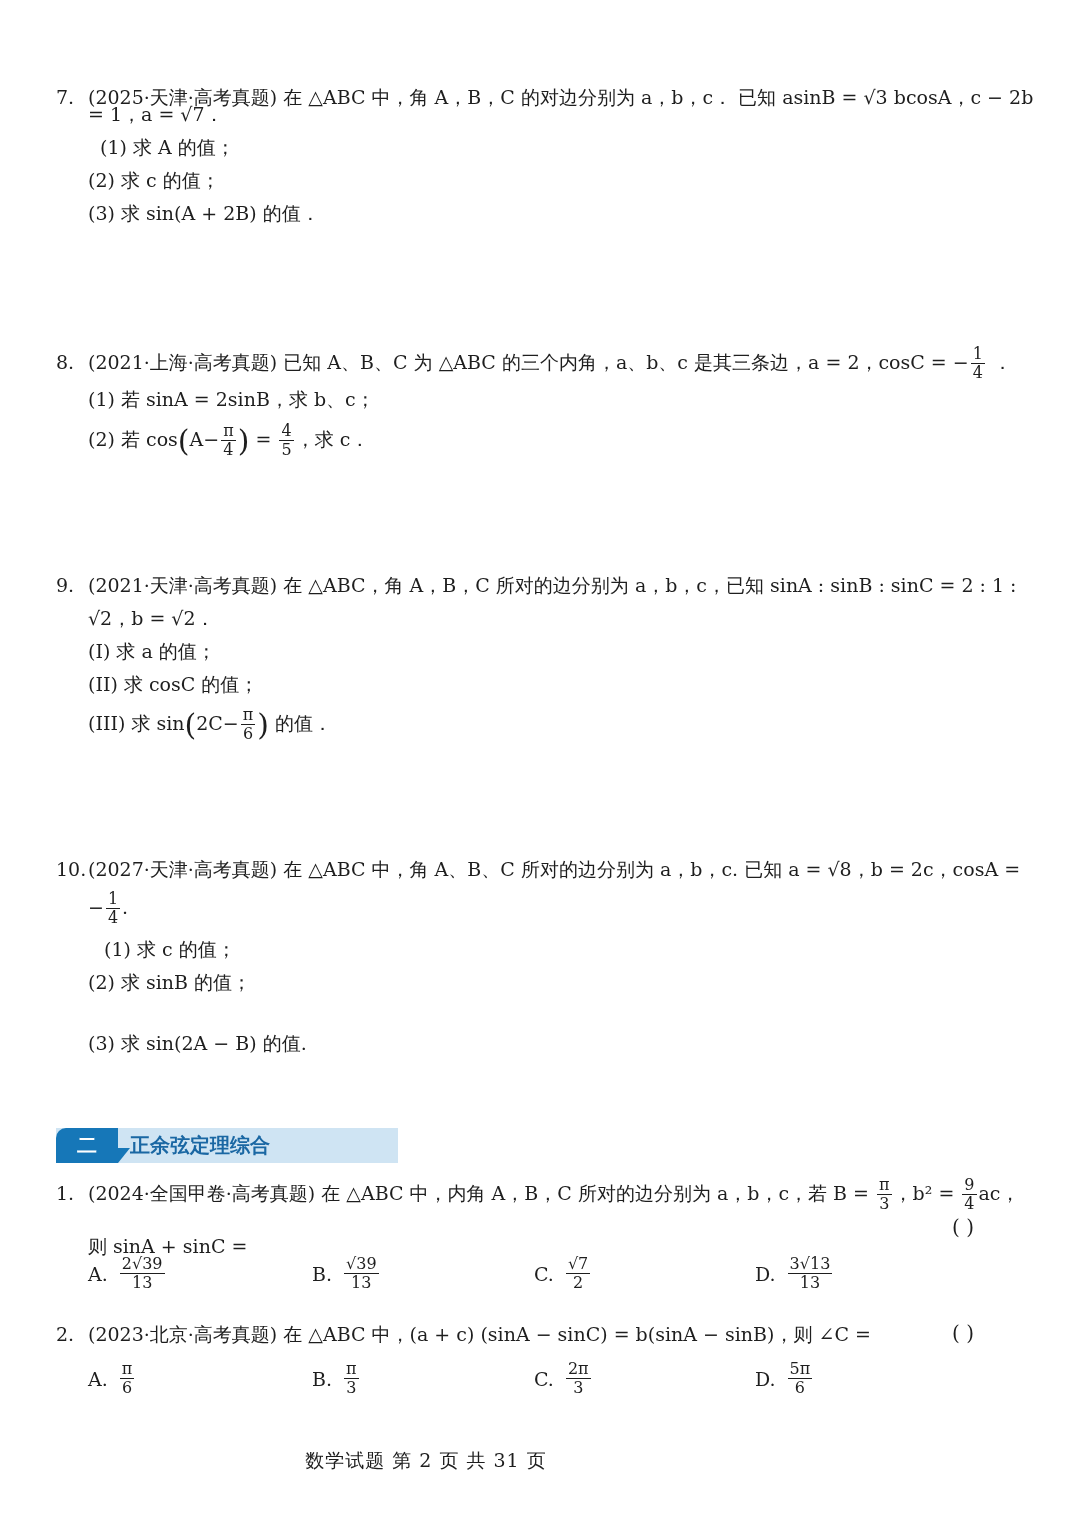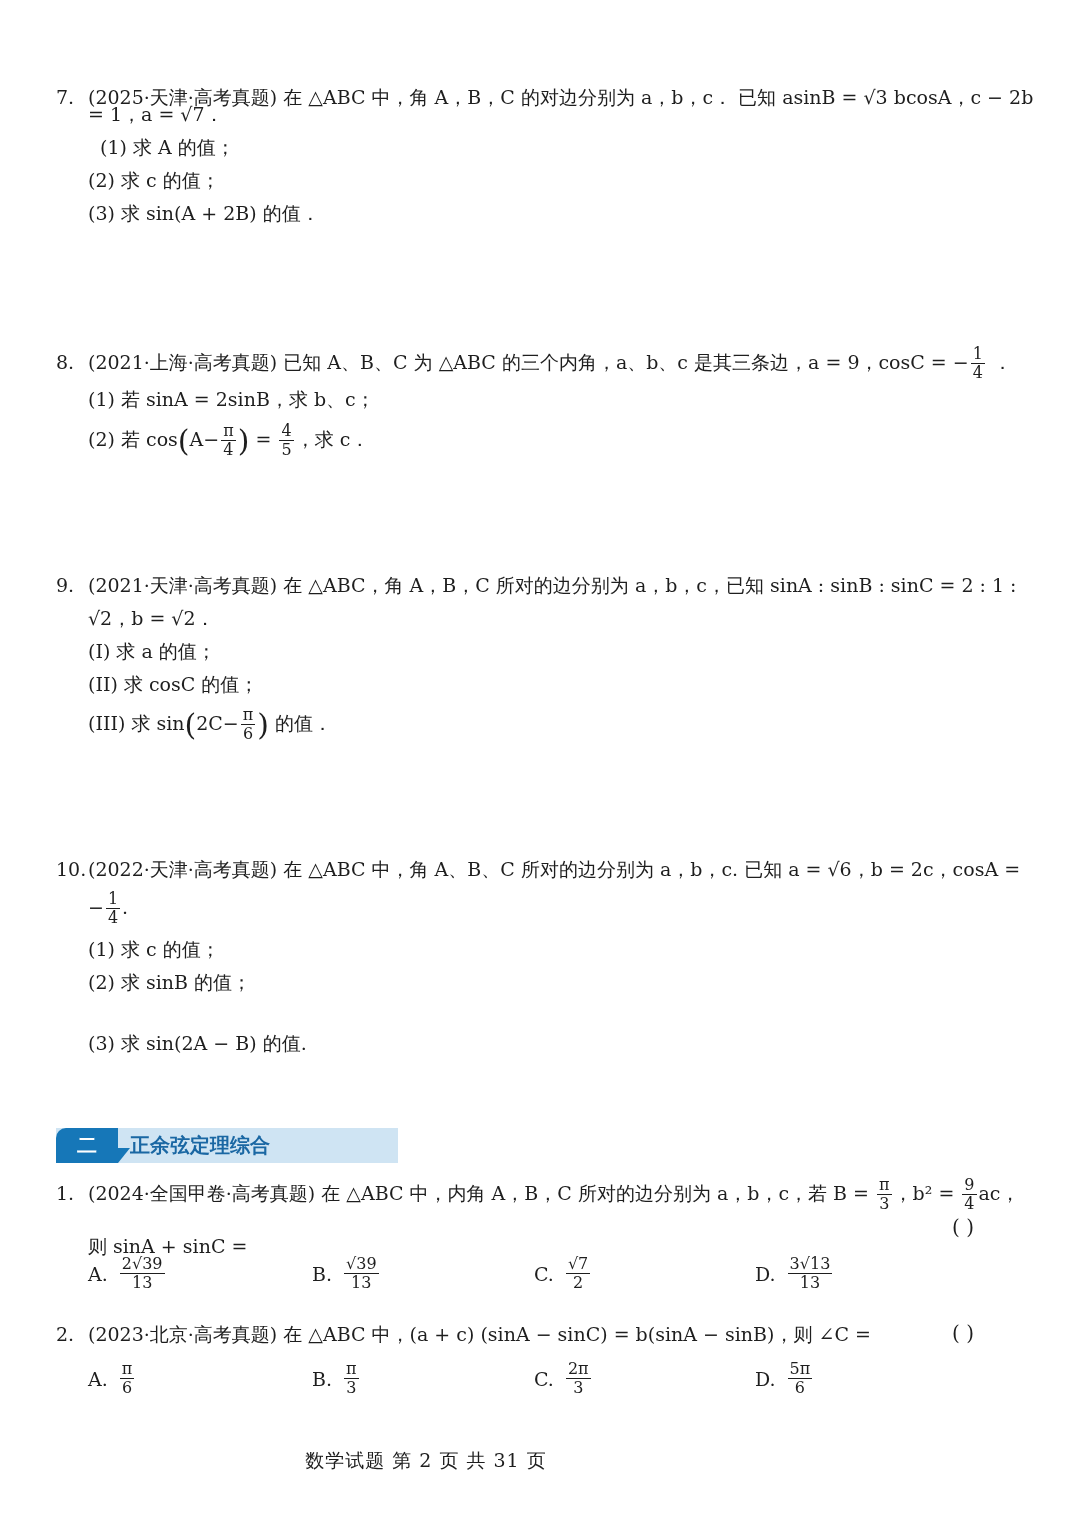--- a/index.html
+++ b/index.html
@@ -25,21 +25,21 @@
 
 <div class="line" style="left:56px; top:84px;">
   <span class="num">7.</span><span>(2025·天津·高考真题)</span> <span>在 △ABC 中，角 A，B，C 的对边分别为 a，b，c． 已知 asinB = √3 bcosA，c − 2b</span>
 </div>
 <div class="line" style="left:88px; top:101px;">= 1，a = √7．</div>
 <div class="line" style="left:88px; top:134px;margin-left:12px;">(1) 求 A 的值；</div>
 <div class="line" style="left:88px; top:167px;">(2) 求 c 的值；</div>
 <div class="line" style="left:88px; top:200px;">(3) 求 sin(A + 2B) 的值．</div>
 
 <div class="line" style="left:56px; top:345px;">
-  <span class="num">8.</span><span>(2021·上海·高考真题)</span> <span>已知 A、B、C 为 △ABC 的三个内角，a、b、c 是其三条边，a = 9，cosC = −</span><span class="frac">
+  <span class="num">8.</span><span>(2021·上海·高考真题)</span> <span>已知 A、B、C 为 △ABC 的三个内角，a、b、c 是其三条边，a = 2，cosC = −</span><span class="frac">
       <span class="top">1</span>
       <span class="bot">4</span>
     </span> <span>．</span>
 </div>
 <div class="line" style="left:88px; top:386px;">(1) 若 sinA = 2sinB，求 b、c；</div>
 <div class="line" style="left:88px; top:422px;text-align:right;">
   <span>(2) 若 cos</span><span class="paren">(</span><span>A−</span><span class="frac">
       <span class="top">π</span>
       <span class="bot">4</span>
     </span><span class="paren">)</span><span> = </span><span class="frac">
@@ -55,29 +55,29 @@
 <div class="line" style="left:88px; top:638px;">(I) 求 a 的值；</div>
 <div class="line" style="left:88px; top:671px;">(II) 求 cosC 的值；</div>
 <div class="line" style="left:88px; top:706px;">
   <span>(III) 求 sin</span><span class="paren">(</span><span>2C−</span><span class="frac">
       <span class="top">π</span>
       <span class="bot">6</span>
     </span><span class="paren">)</span><span> 的值．</span>
 </div>
 
 <div class="line" style="left:56px; top:856px;">
-  <span class="num">10.</span><span>(2022·天津·高考真题)</span> <span>在 △ABC 中，角 A、B、C 所对的边分别为 a，b，c. 已知 a = √6，b = 2c，cosA =</span>
+  <span class="num">10.</span><span>(2027·天津·高考真题)</span> <span>在 △ABC 中，角 A、B、C 所对的边分别为 a，b，c. 已知 a = √8，b = 2c，cosA =</span>
 </div>
 <div class="line" style="left:88px; top:890px;">
   <span>−</span><span class="frac">
       <span class="top">1</span>
       <span class="bot">4</span>
     </span><span>.</span>
 </div>
-<div class="line" style="left:88px; top:936px;text-align:center;">(1) 求 c 的值；</div>
+<div class="line" style="left:104px; top:936px;text-align:center;">(1) 求 c 的值；</div>
 <div class="line" style="left:88px; top:969px;text-align:center;">(2) 求 sinB 的值；</div>
 <div class="line" style="left:88px; top:1002px;margin-top:28px;">(3) 求 sin(2A − B) 的值.</div>
 
 <div class="section-banner"></div>
 <div class="section-num">二</div>
 <div class="section-notch"></div>
 <div class="section-title">正余弦定理综合</div>
 
 <div class="line" style="left:56px; top:1176px;">
   <span class="num">1.</span><span>(2024·全国甲卷·高考真题)</span> <span>在 △ABC 中，内角 A，B，C 所对的边分别为 a，b，c，若 B = </span><span class="frac">

